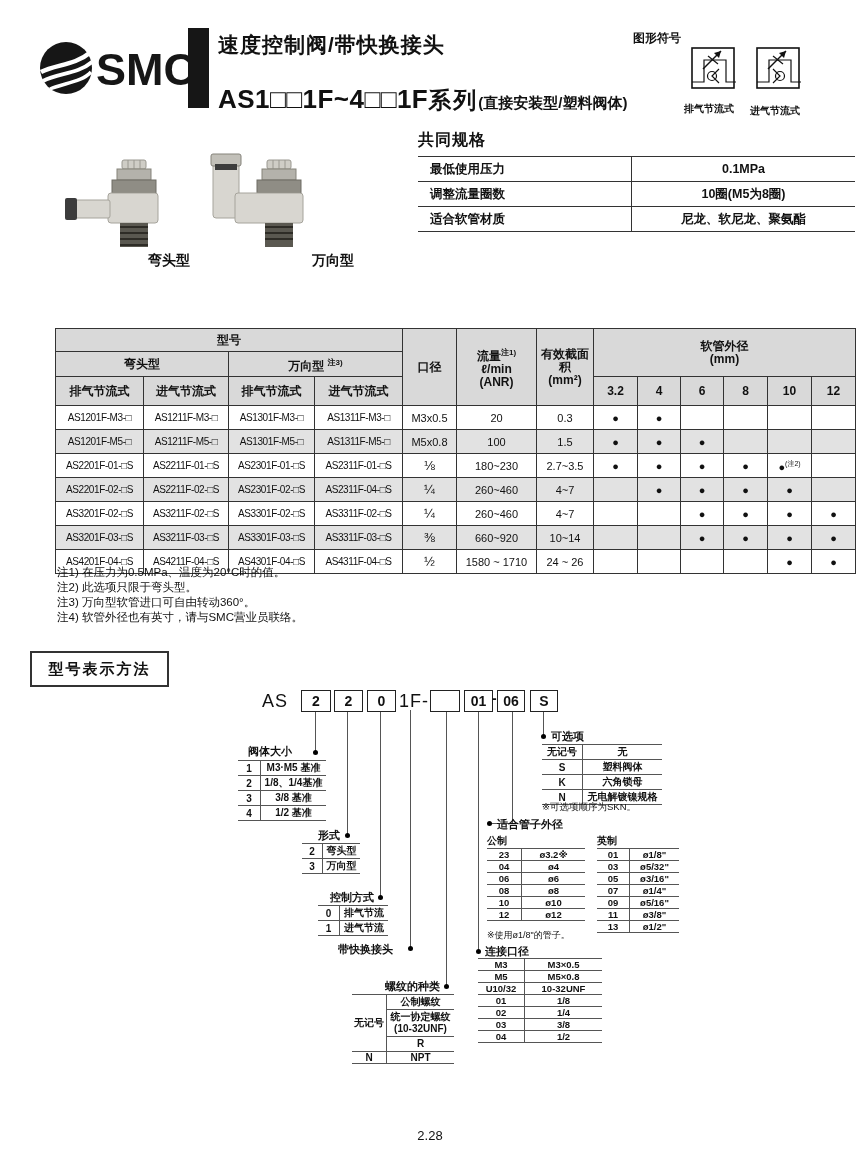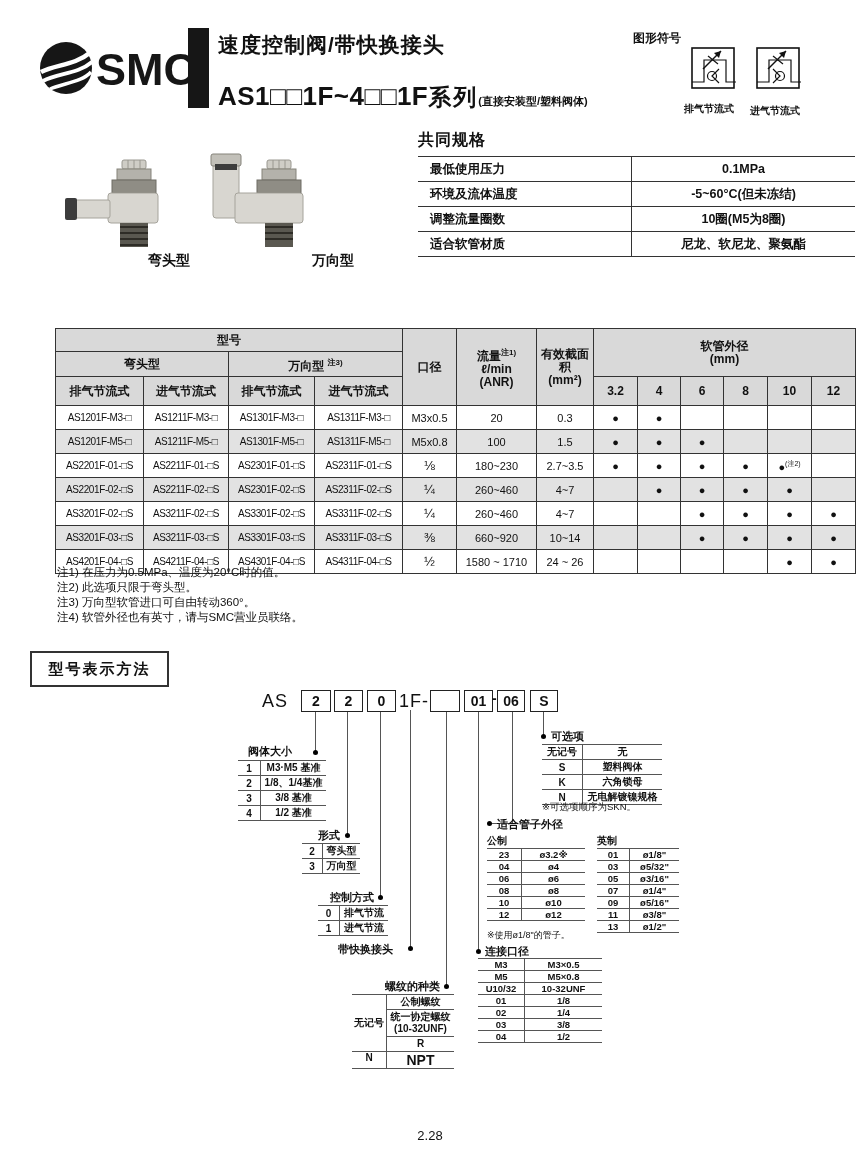--- a/index.html
+++ b/index.html
@@ -7,21 +7,21 @@
         font-family:"Liberation Sans","DejaVu Sans",sans-serif;color:#111;}
   .abs{position:absolute;}
   .nowrap{white-space:nowrap;}
 
   
   .hdr-bar{position:absolute;left:188px;top:28px;width:21px;height:80px;background:#161616;}
   .t1{position:absolute;left:218px;top:31px;font-size:21px;font-weight:bold;letter-spacing:1px;}
   .t2{position:absolute;left:218px;top:57px;display:flex;align-items:baseline;font-weight:bold;}
   .t2 .ser{font-size:26px;letter-spacing:0.5px;}
   .t2 .suf{font-size:23px;letter-spacing:2px;}
-  .t2 .par{font-size:11px;margin-top:37px;}
+  .t2 .par{font-size:15px;margin-top:37px;}
   .sym-lbl{position:absolute;left:633px;top:30px;font-size:12px;font-weight:bold;}
   .sym-cap{position:absolute;font-size:10px;font-weight:bold;}
 
   
   .cs-title{position:absolute;left:418px;top:130px;font-size:16px;font-weight:bold;letter-spacing:1px;}
   .spec-tbl{position:absolute;left:418px;top:156px;width:437px;border-collapse:collapse;table-layout:fixed;}
   .spec-tbl td{border-top:1px solid #333;border-bottom:1px solid #333;height:22px;font-size:12.5px;font-weight:bold;}
   .spec-tbl td.sl{padding-left:12px;width:200px;}
   .spec-tbl td.sv{border-left:1px solid #333;text-align:center;}
 
@@ -144,24 +144,20 @@
   <div class="abs nowrap" style="left:312px;top:252px;font-size:14px;font-weight:bold">万向型</div>
 
   <div class="cs-title">共同规格</div>
   <table class="spec-tbl">
     <tbody>
     <tr>
           <td class="sl">最低使用压力</td>
           <td class="sv">0.1MPa</td>
         </tr>
     <tr>
-          <td class="sl">环境及流体温度</td>
-          <td class="sv">-5~60°C(但未冻结)</td>
-        </tr>
-    <tr>
           <td class="sl">调整流量圈数</td>
           <td class="sv">10圈(M5为8圈)</td>
         </tr>
     <tr>
           <td class="sl">适合软管材质</td>
           <td class="sv">尼龙、软尼龙、聚氨酯</td>
         </tr>
   </tbody>
     </table>
 
@@ -247,21 +243,21 @@
           <td class="dot">●</td>
           <td class="dot">●</td>
           <td class="dot">●</td>
       <td class="dot"><span>●</span><sup>(注2)</sup></td>
       <td class="dot"></td>
     </tr>
     <tr class="alt">
       <td class="mdl">AS2201F-02-□S</td>
           <td class="mdl">AS2211F-02-□S</td>
           <td class="mdl">AS2301F-02-□S</td>
-          <td class="mdl">AS2311F-02-□S</td>
+          <td class="mdl">AS2311F-04-□S</td>
       <td class="prt frac">¼</td>
           <td>260~460</td>
           <td>4~7</td>
       <td class="dot"></td>
           <td class="dot">●</td>
           <td class="dot">●</td>
           <td class="dot">●</td>
       <td class="dot"><span>●</span><sup></sup></td>
       <td class="dot"></td>
     </tr>
@@ -406,21 +402,21 @@
     <div style="display:flex">
       <div style="width:34px;display:flex;align-items:center;justify-content:center;border-right:1px solid #555;border-bottom:1px solid #555;font-size:10px;font-weight:bold">无记号</div>
       <div style="flex:1">
         <div class="trow">公制螺纹</div>
         <div class="trow"><span>统一协定螺纹</span><br><span>(10-32UNF)</span></div>
         <div class="trow">R</div>
       </div>
     </div>
     <div style="display:flex">
       <div style="width:34px;border-right:1px solid #555;border-bottom:1px solid #555;text-align:center;font-size:10px;font-weight:bold">N</div>
-      <div style="flex:1;border-bottom:1px solid #555;text-align:center;font-size:14px;font-weight:bold">NPT</div>
+      <div style="flex:1;border-bottom:1px solid #555;text-align:center;font-size:10px;font-weight:bold">NPT</div>
     </div>
   </div>
 
   <div class="dg-label" style="left:485px;top:944px">连接口径</div>
   <table class="mini tight" style="left:478px;top:958px;width:124px">
     <tbody>
         <tr>
           <td class="code" style="width:42px">M3</td>
           <td class="desc">M3×0.5</td>
         </tr>

